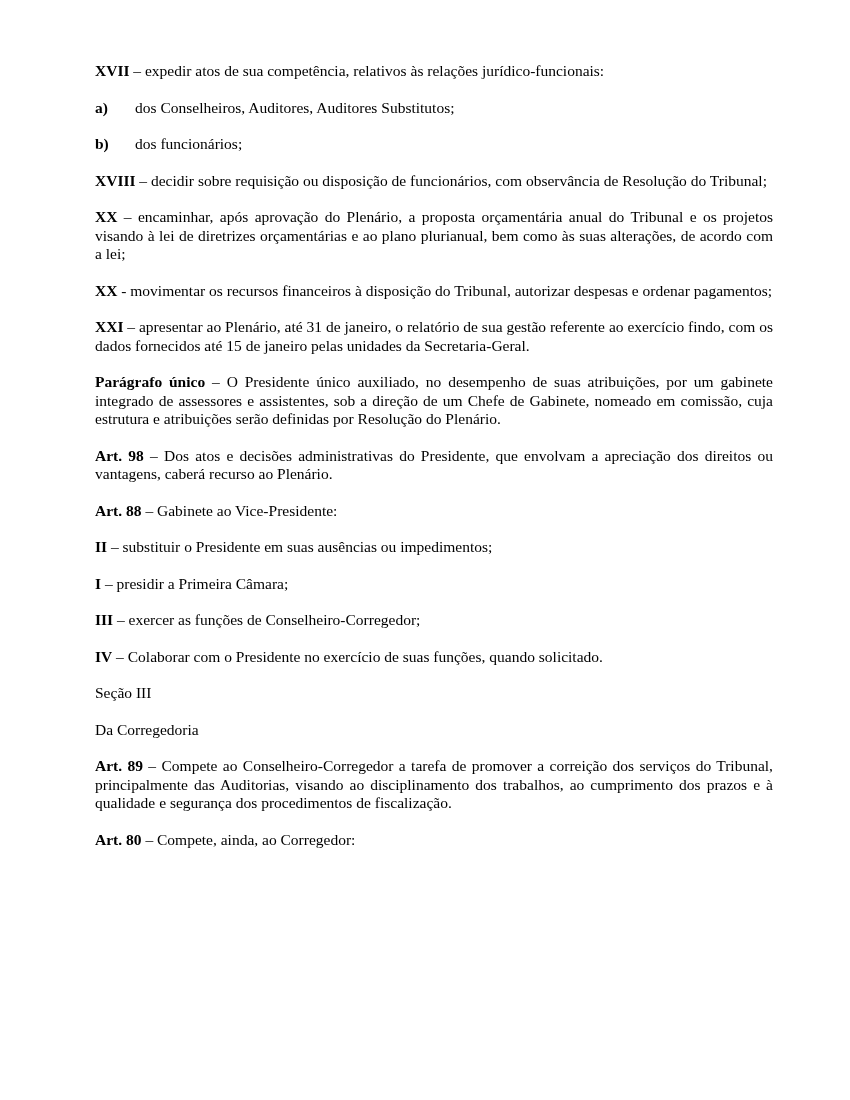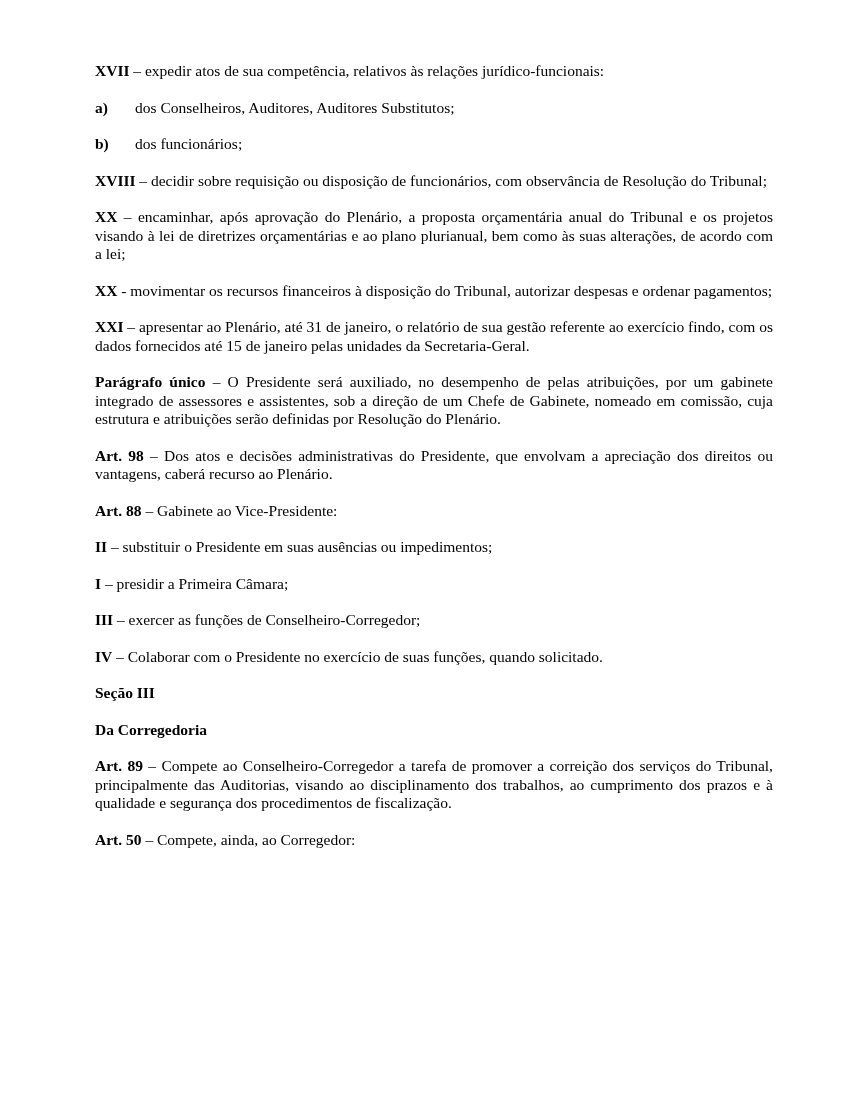--- a/index.html
+++ b/index.html
@@ -29,21 +29,21 @@
   .b { font-weight: bold; }
   .indent { margin-left: 53px; }
   .sub { margin-left: 115px; }
   .sub .lbl {
     display: inline-block;
     width: 40px;
     font-weight: bold;
   }
   .center {
     text-align: center;
-    font-weight: bold;
+    font-weight: normal;
   }
   .gap-before-section { margin-top: 53px; }
   .gap-before-art89 { margin-top: 52px; }
 </style>
 </head>
 <body>
 
 <div class="page">
 
   <p class="para indent">
@@ -80,21 +80,21 @@
 
   <p class="para indent">
     <span class="b">XXI</span>
     <span>–</span>
     <span>apresentar ao Plenário, até 31 de janeiro, o relatório de sua gestão referente ao exercício findo, com os dados fornecidos até 15 de janeiro pelas unidades da Secretaria-Geral.</span>
   </p>
 
   <p class="para indent">
     <span class="b">Parágrafo único</span>
     <span>–</span>
-    <span>O Presidente será auxiliado, no desempenho de pelas atribuições, por um gabinete integrado de assessores e assistentes, sob a direção de um Chefe de Gabinete, nomeado em comissão, cuja estrutura e atribuições serão definidas por Resolução do Plenário.</span>
+    <span>O Presidente único auxiliado, no desempenho de suas atribuições, por um gabinete integrado de assessores e assistentes, sob a direção de um Chefe de Gabinete, nomeado em comissão, cuja estrutura e atribuições serão definidas por Resolução do Plenário.</span>
   </p>
 
   <p class="para">
     <span class="b">Art. 98</span>
     <span>–</span>
     <span>Dos atos e decisões administrativas do Presidente, que envolvam a apreciação dos direitos ou vantagens, caberá recurso ao Plenário.</span>
   </p>
 
   <p class="para">
     <span class="b">Art. 88</span>
@@ -130,18 +130,18 @@
 
   <p class="para center">Da Corregedoria</p>
 
   <p class="para gap-before-art89">
     <span class="b">Art. 89</span>
     <span>–</span>
     <span>Compete ao Conselheiro-Corregedor a tarefa de promover a correição dos serviços do Tribunal, principalmente das Auditorias, visando ao disciplinamento dos trabalhos, ao cumprimento dos prazos e à qualidade e segurança dos procedimentos de fiscalização.</span>
   </p>
 
   <p class="para">
-    <span class="b">Art. 50</span>
+    <span class="b">Art. 80</span>
     <span>–</span>
     <span>Compete, ainda, ao Corregedor:</span>
   </p>
 
 </div>
 
 </body></html>

